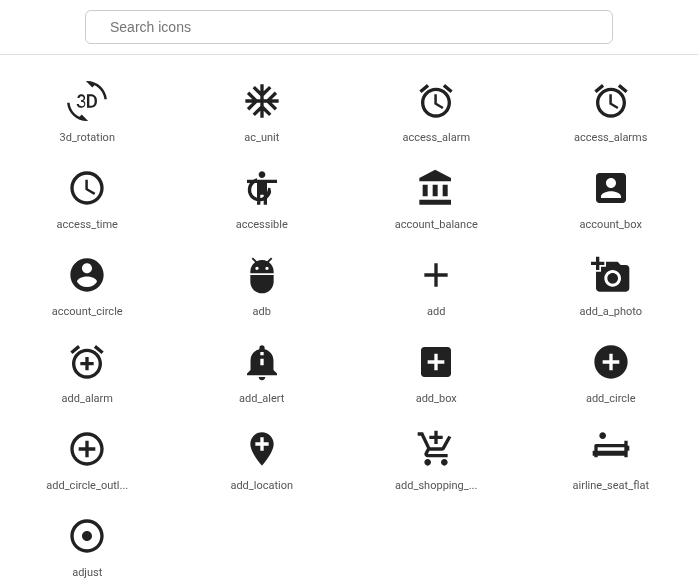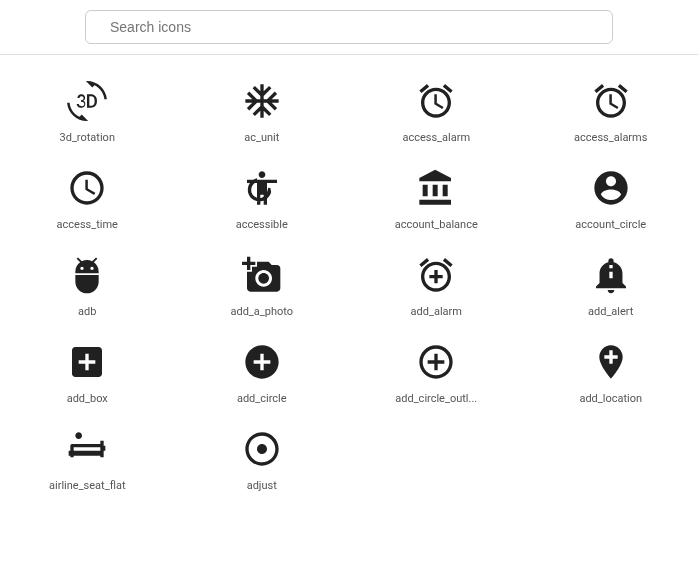--- a/index.html
+++ b/index.html
@@ -118,36 +118,52 @@
       <div class="icon-svg">
         <svg viewBox="0 0 24 24">
           <path d="M4 10v7h3v-7H4zm6 0v7h3v-7h-3zM2 22h19v-3H2v3zm14-12v7h3v-7h-3zM11.5 1L2 6v2h19V6l-9.5-5z"></path>
         </svg>
       </div>
       <div class="icon-label">account_balance</div>
     </div>
     <div class="icon-cell">
       <div class="icon-svg">
         <svg viewBox="0 0 24 24">
+          <path d="M3 5v14c0 1.1.89 2 2 2h14c1.1 0 2-.9 2-2V5c0-1.1-.9-2-2-2H5c-1.11 0-2 .9-2 2zm12 4c0 1.66-1.34 3-3 3s-3-1.34-3-3 1.34-3 3-3 3 1.34 3 3zm-9 8c0-2 4-3.1 6-3.1s6 1.1 6 3.1v1H6v-1z"></path>
+        </svg>
+      </div>
+      <div class="icon-label">account_box</div>
+    </div>
+    <div class="icon-cell">
+      <div class="icon-svg">
+        <svg viewBox="0 0 24 24">
           <path d="M12 2C6.48 2 2 6.48 2 12s4.48 10 10 10 10-4.48 10-10S17.52 2 12 2zm0 3c1.66 0 3 1.34 3 3s-1.34 3-3 3-3-1.34-3-3 1.34-3 3-3zm0 14.2c-2.5 0-4.71-1.28-6-3.22.03-1.99 4-3.08 6-3.08 1.99 0 5.97 1.09 6 3.08-1.29 1.94-3.5 3.22-6 3.22z"></path>
         </svg>
       </div>
       <div class="icon-label">account_circle</div>
     </div>
     <div class="icon-cell">
       <div class="icon-svg">
         <svg viewBox="0 0 24 24">
           <path d="M5 16c0 3.87 3.13 7 7 7s7-3.13 7-7v-4H5v4zM16.12 4.37l2.1-2.1-.82-.83-2.3 2.31C14.16 3.28 13.12 3 12 3s-2.16.28-3.09.75L6.6 1.44l-.82.83 2.1 2.1C6.14 5.64 5 7.68 5 10v1h14v-1c0-2.32-1.14-4.36-2.88-5.63zM9 9c-.55 0-1-.45-1-1s.45-1 1-1 1 .45 1 1-.45 1-1 1zm6 0c-.55 0-1-.45-1-1s.45-1 1-1 1 .45 1 1-.45 1-1 1z"></path>
         </svg>
       </div>
       <div class="icon-label">adb</div>
     </div>
     <div class="icon-cell">
       <div class="icon-svg">
         <svg viewBox="0 0 24 24">
+          <path d="M19 13h-6v6h-2v-6H5v-2h6V5h2v6h6v2z"></path>
+        </svg>
+      </div>
+      <div class="icon-label">add</div>
+    </div>
+    <div class="icon-cell">
+      <div class="icon-svg">
+        <svg viewBox="0 0 24 24">
           <path d="M3 4V1h2v3h3v2H5v3H3V6H0V4h3zm3 6V7h3V4h7l1.83 2H21c1.1 0 2 .9 2 2v12c0 1.1-.9 2-2 2H5c-1.1 0-2-.9-2-2V10h3zm7 9c2.76 0 5-2.24 5-5s-2.24-5-5-5-5 2.24-5 5 2.24 5 5 5zm-3.2-5c0 1.77 1.43 3.2 3.2 3.2 1.77 0 3.2-1.43 3.2-3.2 0-1.77-1.43-3.2-3.2-3.2-1.77 0-3.2 1.43-3.2 3.2z"></path>
         </svg>
       </div>
       <div class="icon-label">add_a_photo</div>
     </div>
     <div class="icon-cell">
       <div class="icon-svg">
         <svg viewBox="0 0 24 24">
           <path d="M7.88 3.39L6.6 1.86 2 5.71l1.29 1.53 4.59-3.85zm14.12 2.33l-4.6-3.86-1.29 1.53 4.6 3.86 1.29-1.53zM12 4c-4.97 0-9 4.03-9 9s4.02 9 9 9c4.97 0 9-4.03 9-9s-4.03-9-9-9zm0 16c-3.87 0-7-3.13-7-7s3.13-7 7-7 7 3.13 7 7-3.13 7-7 7zm1-11h-2v3H8v2h3v3h2v-3h3v-2h-3V9z"></path>
         </svg>
@@ -190,20 +206,28 @@
       <div class="icon-svg">
         <svg viewBox="0 0 24 24">
           <path d="M12 2C8.14 2 5 5.14 5 9c0 5.25 7 13 7 13s7-7.75 7-13c0-3.86-3.14-7-7-7zm4 8h-3v3h-2v-3H8V8h3V5h2v3h3v2z"></path>
         </svg>
       </div>
       <div class="icon-label">add_location</div>
     </div>
     <div class="icon-cell">
       <div class="icon-svg">
         <svg viewBox="0 0 24 24">
+          <path d="M11 9h2V6h3V4h-3V1h-2v3H8v2h3v3zm-4 9c-1.1 0-1.99.9-1.99 2S5.9 22 7 22s2-.9 2-2-.9-2-2-2zm10 0c-1.1 0-1.99.9-1.99 2s.89 2 1.99 2 2-.9 2-2-.9-2-2-2zm-9.83-3.25l.03-.12.9-1.63h7.45c.75 0 1.41-.41 1.75-1.03l3.86-7.01L19.42 4h-.01l-1.1 2-2.76 5H8.53l-.13-.27L6.16 6l-.95-2-.94-2H1v2h2l3.6 7.59-1.35 2.45c-.16.28-.25.61-.25.96 0 1.1.9 2 2 2h12v-2H7.42c-.13 0-.25-.11-.25-.25z"></path>
+        </svg>
+      </div>
+      <div class="icon-label">add_shopping_...</div>
+    </div>
+    <div class="icon-cell">
+      <div class="icon-svg">
+        <svg viewBox="0 0 24 24">
           <path d="M22 9V7h-2v2H3c-.55 0-1 .45-1 1v3H1v3h1v1h2v-1h16v1h2v-4h1v-3h-1V9zM4 13v-2h16v2H4z M7 6c1.1 0 2-.9 2-2s-.9-2-2-2-2 .9-2 2 .9 2 2 2z"></path>
         </svg>
       </div>
       <div class="icon-label">airline_seat_flat</div>
     </div>
     <div class="icon-cell">
       <div class="icon-svg">
         <svg viewBox="0 0 24 24">
           <path d="M12 2C6.49 2 2 6.49 2 12s4.49 10 10 10 10-4.49 10-10S17.51 2 12 2zm0 18c-4.41 0-8-3.59-8-8s3.59-8 8-8 8 3.59 8 8-3.59 8-8 8zm3-8c0 1.66-1.34 3-3 3s-3-1.34-3-3 1.34-3 3-3 3 1.34 3 3z"></path>
         </svg>

